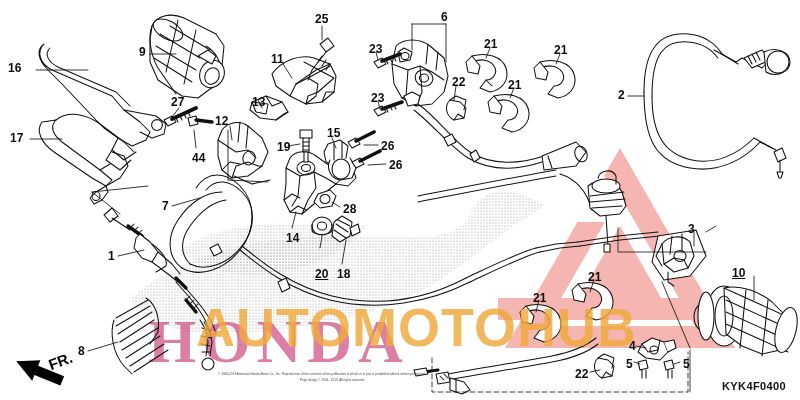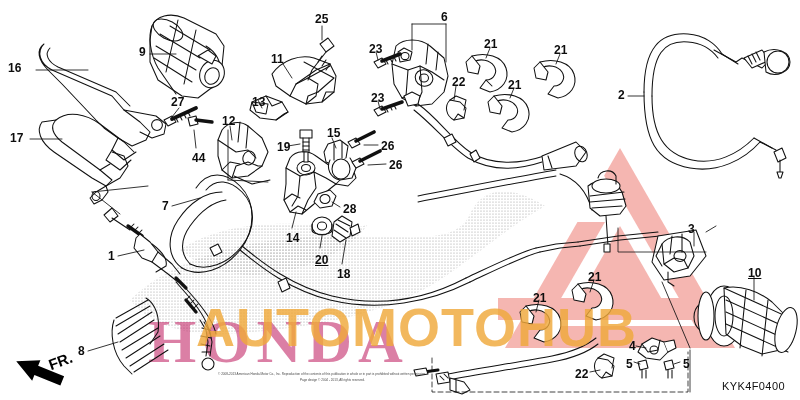--- a/index.html
+++ b/index.html
@@ -4,21 +4,21 @@
 <style>
   html,body{margin:0;padding:0;background:#fff;}
   body{width:800px;height:400px;overflow:hidden;
        font-family:"Liberation Sans", sans-serif;}
   #stage{position:relative;width:800px;height:400px;background:#ffffff;overflow:hidden;}
   #stage svg.layer{position:absolute;left:0;top:0;width:800px;height:400px;}
   .lbl{position:absolute;font-family:"Liberation Sans",sans-serif;
        font-size:12px;font-weight:700;color:#0d0d0d;line-height:1;
        letter-spacing:0px;white-space:nowrap;}
   .code{position:absolute;font-family:"Liberation Sans",sans-serif;
-        font-size:11px;font-weight:400;color:#111;letter-spacing:.4px;}
+        font-size:11px;font-weight:700;color:#111;letter-spacing:.4px;}
   .fr{position:absolute;font-family:"Liberation Sans",sans-serif;
       font-size:15px;font-weight:700;color:#000;
       transform:rotate(-20deg);transform-origin:left bottom;}
   .copy{position:absolute;font-family:"Liberation Sans",sans-serif;
         font-size:3.1px;color:#4a4a4a;line-height:1.5;white-space:nowrap;
         text-align:center;}
   .wm-hub{position:absolute;font-family:"Liberation Sans",sans-serif;
           font-weight:700;font-size:54px;letter-spacing:1px;
           color:#f0a93b;opacity:.82;white-space:nowrap;}
   .wm-honda{position:absolute;font-family:"Liberation Serif",serif;
@@ -471,44 +471,44 @@
   <div class="wm-hub" style="left:196px;top:296px;">AUTOMOTOHUB</div>
 
   <div class="lbl" style="left:8px;top:62px;">16</div>
   <div class="lbl" style="left:10px;top:132px;">17</div>
   <div class="lbl" style="left:139px;top:46px;">9</div>
   <div class="lbl" style="left:315px;top:13px;">25</div>
   <div class="lbl" style="left:271px;top:53px;">11</div>
   <div class="lbl" style="left:171px;top:96px;">27</div>
   <div class="lbl" style="left:252px;top:96px;">13</div>
   <div class="lbl" style="left:192px;top:152px;">44</div>
-  <div class="lbl" style="left:222px;top:115px;">12</div>
+  <div class="lbl" style="left:215px;top:115px;">12</div>
   <div class="lbl" style="left:277px;top:141px;">19</div>
   <div class="lbl" style="left:327px;top:127px;">15</div>
   <div class="lbl" style="left:381px;top:140px;">26</div>
   <div class="lbl" style="left:389px;top:159px;">26</div>
   <div class="lbl" style="left:343px;top:203px;">28</div>
   <div class="lbl" style="left:286px;top:232px;">14</div>
-  <div class="lbl" style="left:315px;top:254px;text-decoration:underline;">20</div>
+  <div class="lbl" style="left:315px;top:268px;text-decoration:underline;">20</div>
   <div class="lbl" style="left:337px;top:268px;">18</div>
   <div class="lbl" style="left:369px;top:43px;">23</div>
   <div class="lbl" style="left:371px;top:92px;">23</div>
   <div class="lbl" style="left:441px;top:11px;">6</div>
   <div class="lbl" style="left:452px;top:76px;">22</div>
   <div class="lbl" style="left:484px;top:38px;">21</div>
   <div class="lbl" style="left:508px;top:79px;">21</div>
   <div class="lbl" style="left:554px;top:44px;">21</div>
   <div class="lbl" style="left:618px;top:89px;">2</div>
   <div class="lbl" style="left:162px;top:200px;">7</div>
   <div class="lbl" style="left:108px;top:250px;">1</div>
   <div class="lbl" style="left:78px;top:345px;">8</div>
   <div class="lbl" style="left:533px;top:292px;">21</div>
   <div class="lbl" style="left:588px;top:271px;">21</div>
   <div class="lbl" style="left:688px;top:223px;">3</div>
-  <div class="lbl" style="left:748px;top:267px;text-decoration:underline;">10</div>
+  <div class="lbl" style="left:732px;top:267px;text-decoration:underline;">10</div>
   <div class="lbl" style="left:629px;top:340px;">4</div>
   <div class="lbl" style="left:626px;top:358px;">5</div>
   <div class="lbl" style="left:683px;top:358px;">5</div>
   <div class="lbl" style="left:575px;top:368px;">22</div>
 
   <svg class="layer" viewBox="0 0 800 400" preserveAspectRatio="none">
     <g transform="translate(20,352) rotate(22)">
       <path d="M0 10 L22 0 L22 6 L50 6 L50 16 L22 16 L22 22 Z" fill="#000"></path>
     </g>
   </svg>

